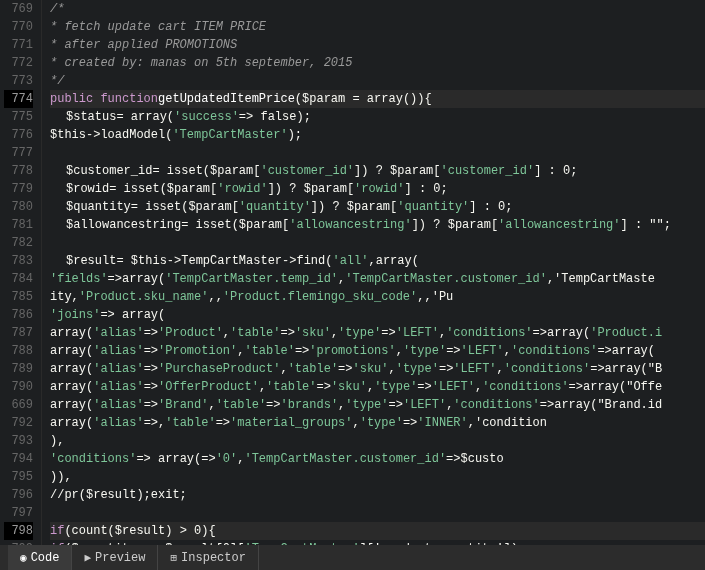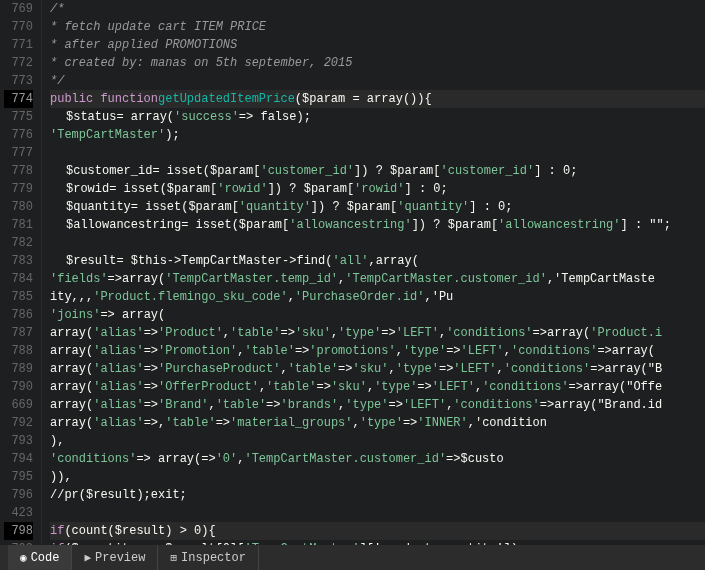--- a/index.html
+++ b/index.html
@@ -69,21 +69,21 @@
       display: flex;
       align-items: center;
     }
 
     .code-line.highlighted {
       background: #2a2a2a;
     }
 
     
     .kw { color: #cc99cd; } 
-    .fn { color: #14b8a6; } 
+    .fn { color: #ffffff; } 
     .var { color: #f8f8f2; margin-left: 16px; } 
     .str { color: #7ec699; } 
     .cm { color: #999; font-style: italic; } 
     .plain { color: #f8f8f2; }
 
     .bottom-bar {
       height: 25px;
       background: #2c2c2c;
       display: flex;
       align-items: center;
@@ -139,21 +139,21 @@
         <span class="line-number">787</span>
         <span class="line-number">788</span>
         <span class="line-number">789</span>
         <span class="line-number">790</span>
         <span class="line-number">669</span>
         <span class="line-number">792</span>
         <span class="line-number">793</span>
         <span class="line-number">794</span>
         <span class="line-number">795</span>
         <span class="line-number">796</span>
-        <span class="line-number">423</span>
+        <span class="line-number">797</span>
         <span class="line-number active">798</span>
         <span class="line-number">799</span>
       </div>
     <div class="code-content" id="code-content">
         <div class="code-line">
           <span class="cm">    /*</span>
         </div>
         <div class="code-line">
           <span class="cm">     * fetch update cart ITEM PRICE</span>
         </div>
@@ -171,20 +171,21 @@
           <span class="fn">getUpdatedItemPrice</span>
           <span class="plain">($param = array()){</span>
         </div>
         <div class="code-line">
           <span class="var">        $status</span>
           <span class="plain"> = array(</span>
           <span class="str">'success'</span>
           <span class="plain"> =&gt; false);</span>
         </div>
         <div class="code-line">
+          <span class="plain">        $this-&gt;loadModel(</span>
           <span class="str">'TempCartMaster'</span>
           <span class="plain">);</span>
         </div>
         <div class="code-line">&nbsp;</div>
         <div class="code-line">
           <span class="var">        $customer_id</span>
           <span class="plain">     = isset($param[</span>
           <span class="str">'customer_id'</span>
           <span class="plain">]) ? $param[</span>
           <span class="str">'customer_id'</span>
@@ -225,25 +226,25 @@
           <span class="plain">            </span>
           <span class="str">'fields'</span>
           <span class="plain">=&gt;array(</span>
           <span class="str">'TempCartMaster.temp_id'</span>
           <span class="plain">,</span>
           <span class="str">'TempCartMaster.customer_id'</span>
           <span class="plain">,'TempCartMaste</span>
         </div>
         <div class="code-line">
           <span class="plain">            ity,</span>
+          <span class="str">'Product.sku_name'</span>
           <span class="plain">,</span>
           <span class="plain">,</span>
           <span class="str">'Product.flemingo_sku_code'</span>
           <span class="plain">,</span>
-          <span class="str">'PurchaseOrder.id'</span>
           <span class="plain">,'Pu</span>
         </div>
         <div class="code-line">
           <span class="plain">            </span>
           <span class="str">'joins'</span>
           <span class="plain"> =&gt; array(</span>
         </div>
         <div class="code-line">
           <span class="plain">            array(</span>
           <span class="str">'alias'</span>

